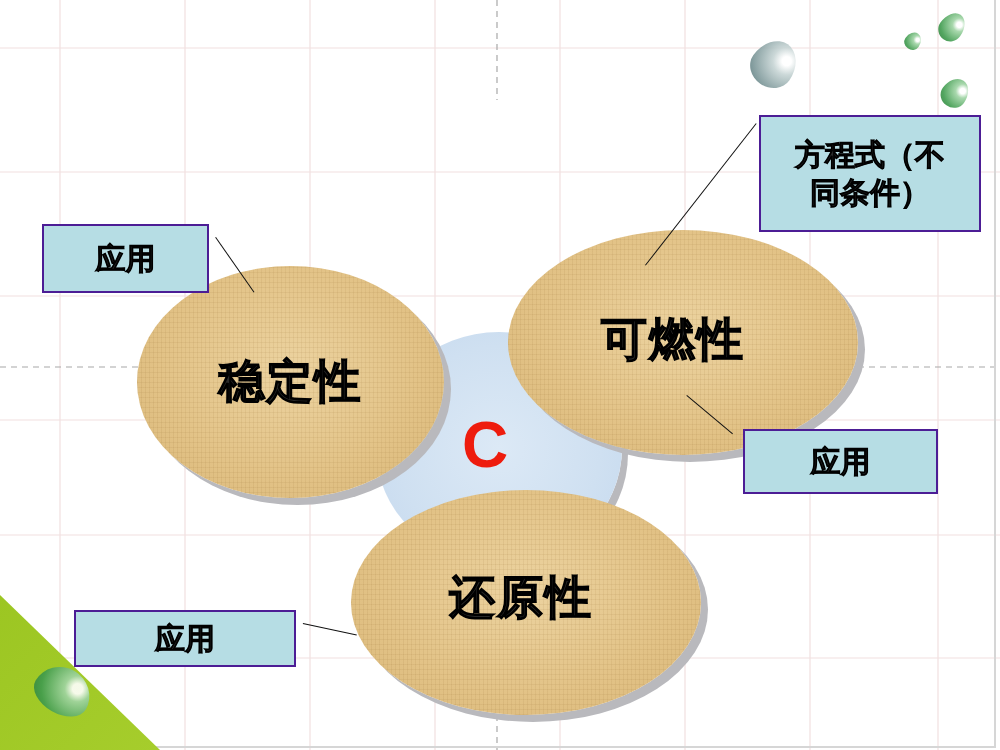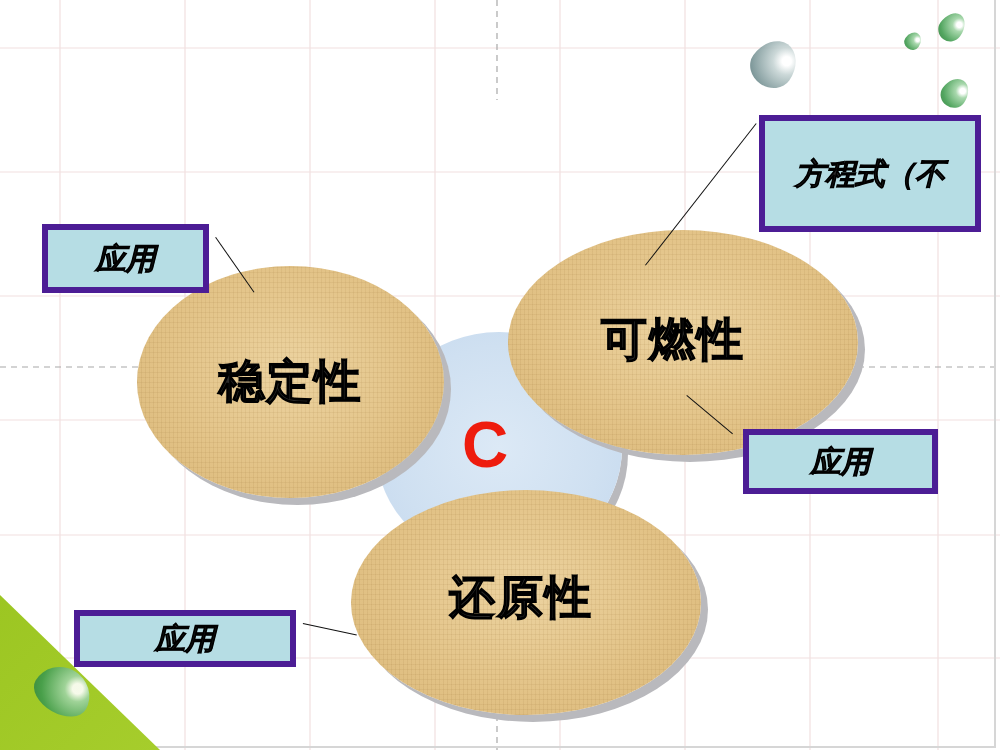--- a/index.html
+++ b/index.html
@@ -19,22 +19,22 @@
       radial-gradient(ellipse at 50% 45%, #ecd3a0 0%, #e2c286 60%, #d8b677 100%);
     box-shadow: 7px 7px 0 #b9b9bd;
     display: flex; align-items: center; justify-content: center; }
   .ellipse-label { font-size: 46px; font-weight: bold; color: #2a2a2a; -webkit-text-stroke: 1.2px #000; letter-spacing: 2px; }
 
   .center-blob { position: absolute; left: 376px; top: 332px; width: 246px; height: 232px; border-radius: 50%;
     background: radial-gradient(circle at 50% 50%, #dce9f6 0%, #cfe0f1 60%, #c4d8ee 100%);
     box-shadow: 6px 6px 0 #b9b9bd; }
   .carbon { position: absolute; left: 462px; top: 408px; font-family: "Liberation Sans", sans-serif; font-weight: bold; font-size: 64px; color: #ee1c0e; }
 
-  .callout { position: absolute; background: #b6dde4; border: 6px solid #4c1d95; box-sizing: border-box;
-    display: flex; align-items: center; justify-content: center; text-align: center; font-style: italic; }
+  .callout { position: absolute; background: #b6dde4; border: 2px solid #4c1d95; box-sizing: border-box;
+    display: flex; align-items: center; justify-content: center; text-align: center; }
   .callout-text { font-size: 30px; font-weight: bold; color: #2a2a2a; -webkit-text-stroke: 0.8px #000; line-height: 1.25; }
 
   .connector { position: absolute; height: 1px; background: #111; transform-origin: 0 0; }
 
   .drop { position: absolute; border-radius: 50% 50% 50% 50% / 60% 60% 40% 40%;
     background: radial-gradient(circle at 70% 30%, #ffffff 0 10%, #9fd4a4 25%, #3f9b4e 70%, #2c7a39 100%);
     opacity: 0.9; }
   .drop-grey { background: radial-gradient(circle at 70% 30%, #ffffff 0 10%, #c6d4d4 30%, #6f8c8e 80%, #526a6b 100%); }
 
   .green-corner { position: absolute; left: 0; top: 595px; width: 160px; height: 155px;
@@ -101,20 +101,21 @@
   <div class="connector" style="left:687px; top:395px; width:60px; transform: rotate(40deg);"></div>
   <div class="connector" style="left:303px; top:623px; width:55px; transform: rotate(12deg);"></div>
 
   <div class="callout" style="left:42px; top:224px; width:167px; height:69px;">
     <span class="callout-text">应用</span>
   </div>
 
   <div class="callout" style="left:759px; top:115px; width:222px; height:117px;">
     <div>
       <div class="callout-text">方程式（不</div>
+      <div class="callout-text">同条件）</div>
     </div>
   </div>
 
   <div class="callout" style="left:743px; top:429px; width:195px; height:65px;">
     <span class="callout-text">应用</span>
   </div>
 
   <div class="callout" style="left:74px; top:610px; width:222px; height:57px;">
     <span class="callout-text">应用</span>
   </div>

